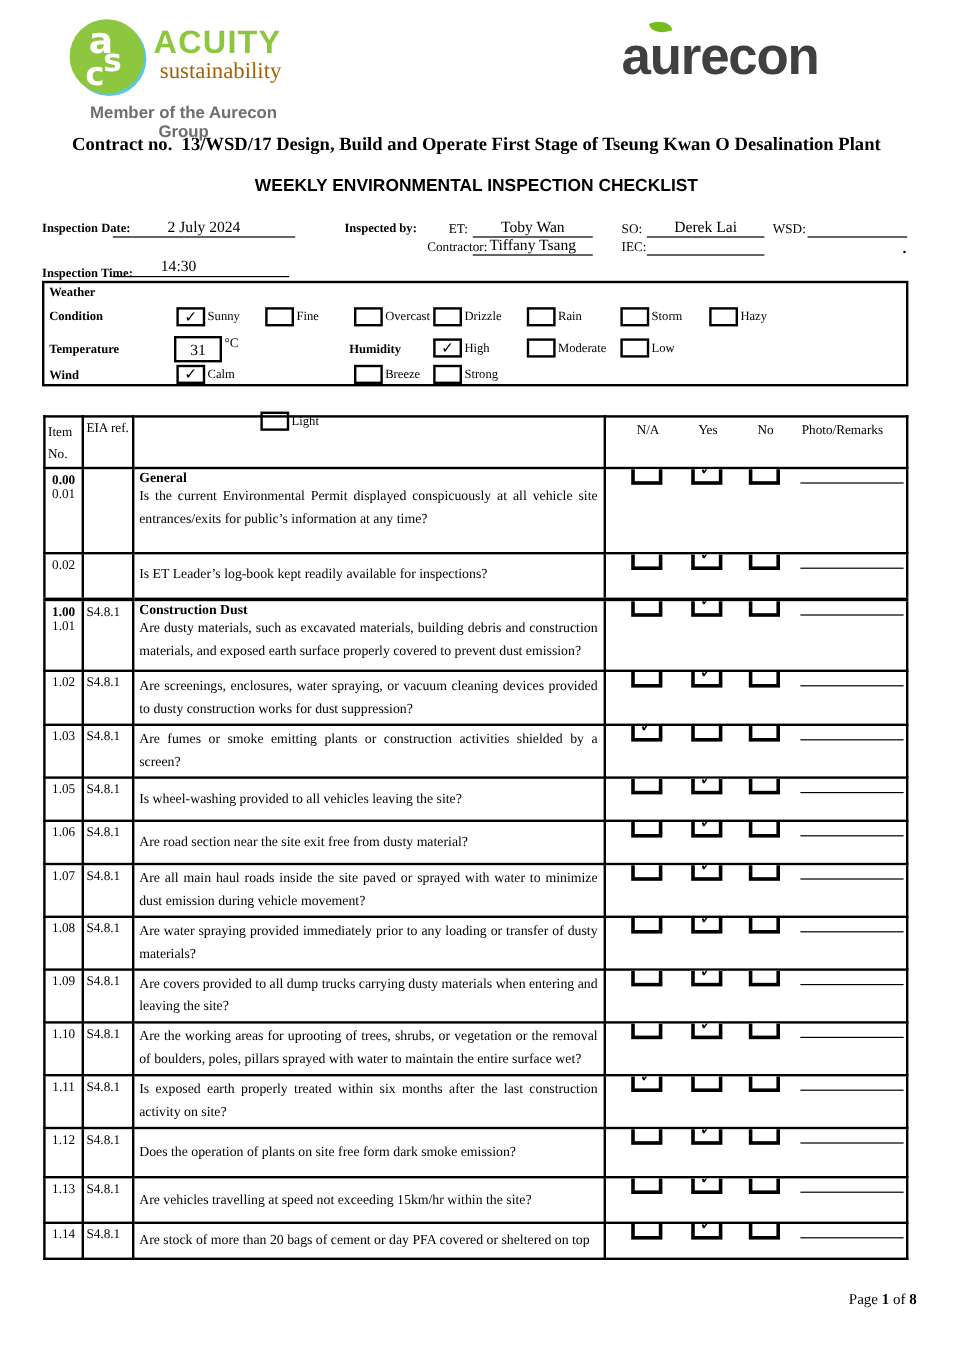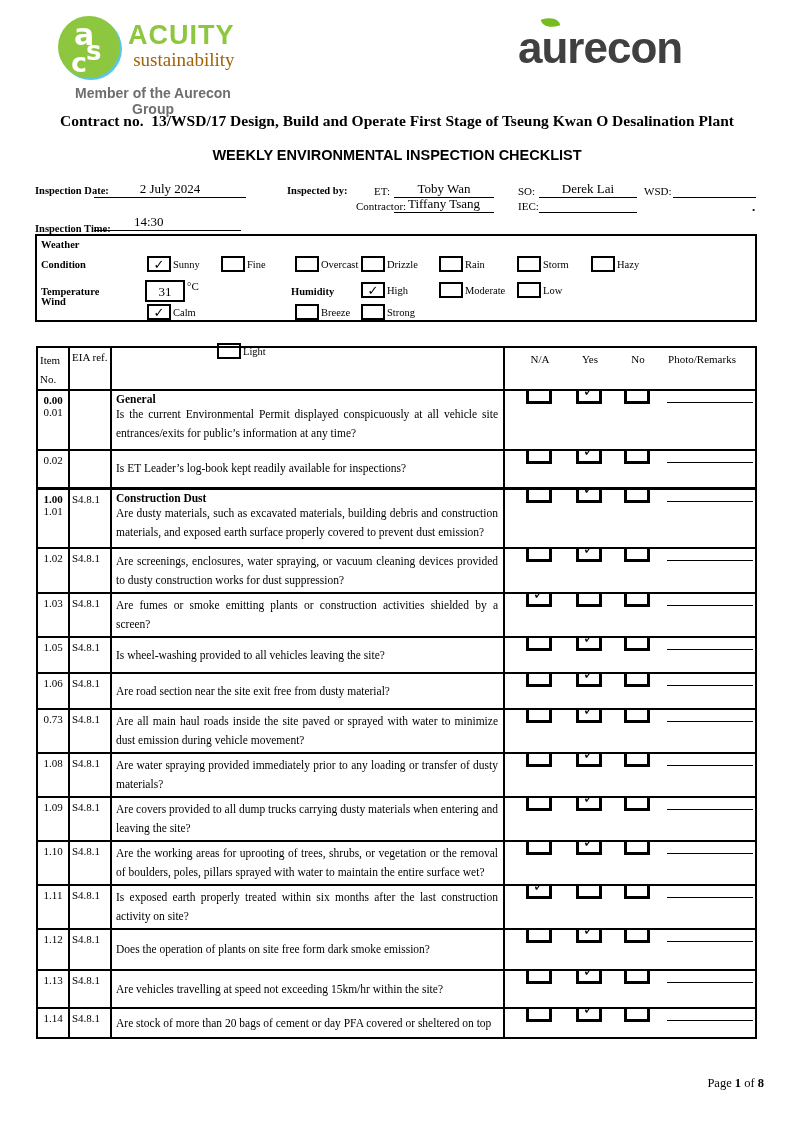--- a/index.html
+++ b/index.html
@@ -212,21 +212,21 @@
         </span>
         <span class="wopt" style="left: 402px;">
           <span class="wcb"></span>
           <span class="wlab">Moderate</span>
         </span>
         <span class="wopt" style="left: 480px;">
           <span class="wcb"></span>
           <span class="wlab">Low</span>
         </span>
       </div>
-    <span class="wrow-label" style="left:4px; top:60px;">Wind</span>
+    <span class="wrow-label" style="left:4px; top:72px;">Wind</span>
     <div class="wrow" id="wind-opts" style="top:68px;">
         <span class="wopt" style="left: 110px;">
           <span class="wcb">✓</span>
           <span class="wlab">Calm</span>
         </span>
         <span class="wopt" style="left: 180px; margin-top: 39px;">
           <span class="wcb"></span>
           <span class="wlab">Light</span>
         </span>
         <span class="wopt" style="left: 258px;">
@@ -255,21 +255,21 @@
         </td>
         <td class="c-eia">EIA ref.</td>
         <td class="c-q"></td>
         <td class="c-checks">
           <span class="chk-head-label" style="left:35px;">N/A</span>
           <span class="chk-head-label" style="left:85px;">Yes</span>
           <span class="chk-head-label" style="left:133px;">No</span>
           <span class="chk-head-label" style="left:197px;">Photo/Remarks</span>
         </td>
       </tr>
-    <tr style="height: 60px;">
+    <tr style="height: 71px;">
           <td class="c-item"><span class="bold">0.00</span><br><span>0.01</span></td>
           <td class="c-eia"></td>
           <td class="c-q">
             <div class="q-section">General</div>
             <div class="q-text">Is the current Environmental Permit displayed conspicuously at all vehicle site entrances/exits for public’s information at any time?</div>
           </td>
           <td class="c-checks">
             <div class="checksbar">
               <div class="cb cb-na"></div>
               <div class="cb cb-yes">✓</div>
@@ -363,21 +363,21 @@
           <td class="c-checks">
             <div class="checksbar">
               <div class="cb cb-na"></div>
               <div class="cb cb-yes">✓</div>
               <div class="cb cb-no"></div>
               <div class="remark-line"></div>
             </div>
           </td>
         </tr>
         <tr style="height: 40px;">
-          <td class="c-item"><span>0.73</span></td>
+          <td class="c-item"><span>1.07</span></td>
           <td class="c-eia">S4.8.1</td>
           <td class="c-q vmid">
             <div class="q-text">Are all main haul roads inside the site paved or sprayed with water to minimize dust emission during vehicle movement?</div>
           </td>
           <td class="c-checks">
             <div class="checksbar">
               <div class="cb cb-na"></div>
               <div class="cb cb-yes">✓</div>
               <div class="cb cb-no"></div>
               <div class="remark-line"></div>

